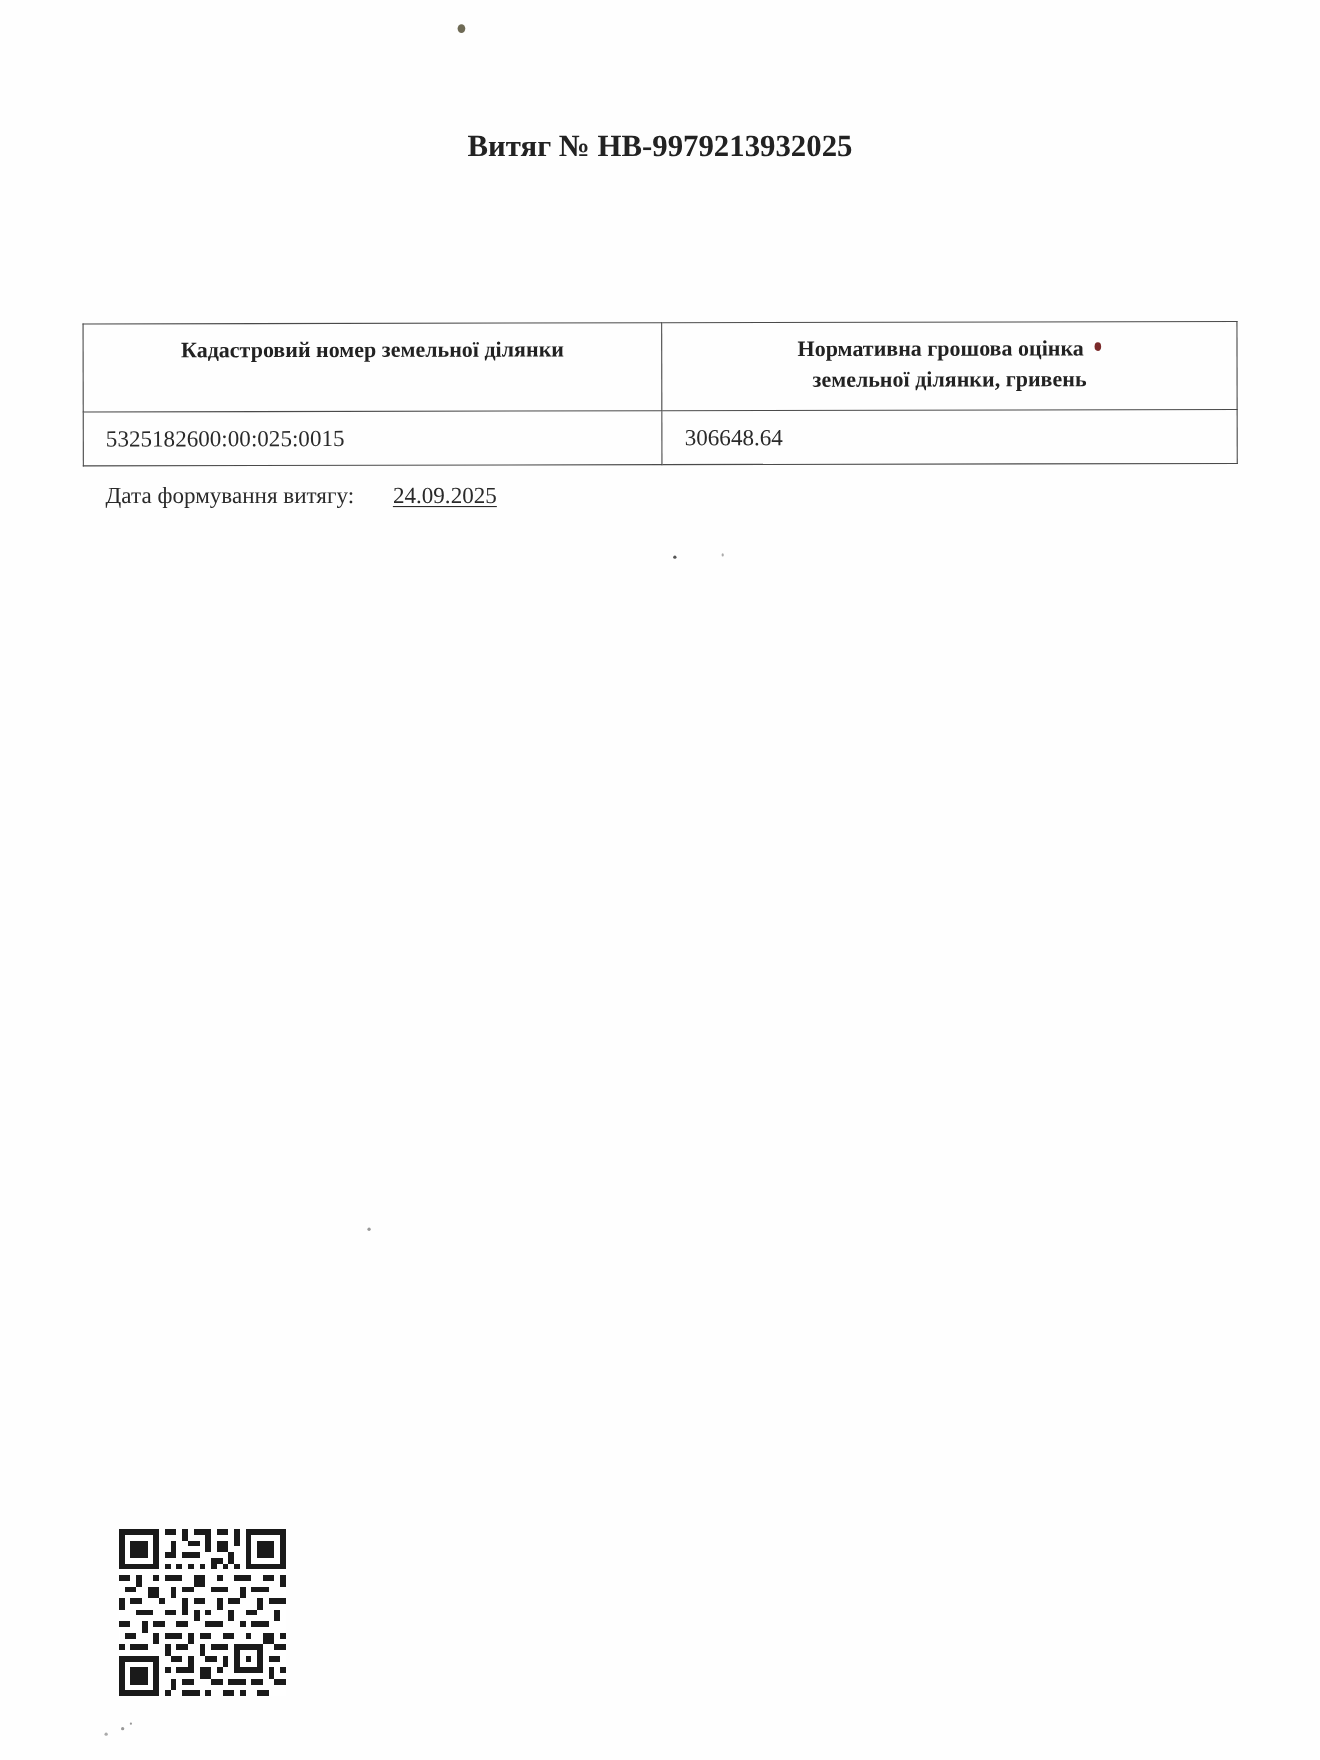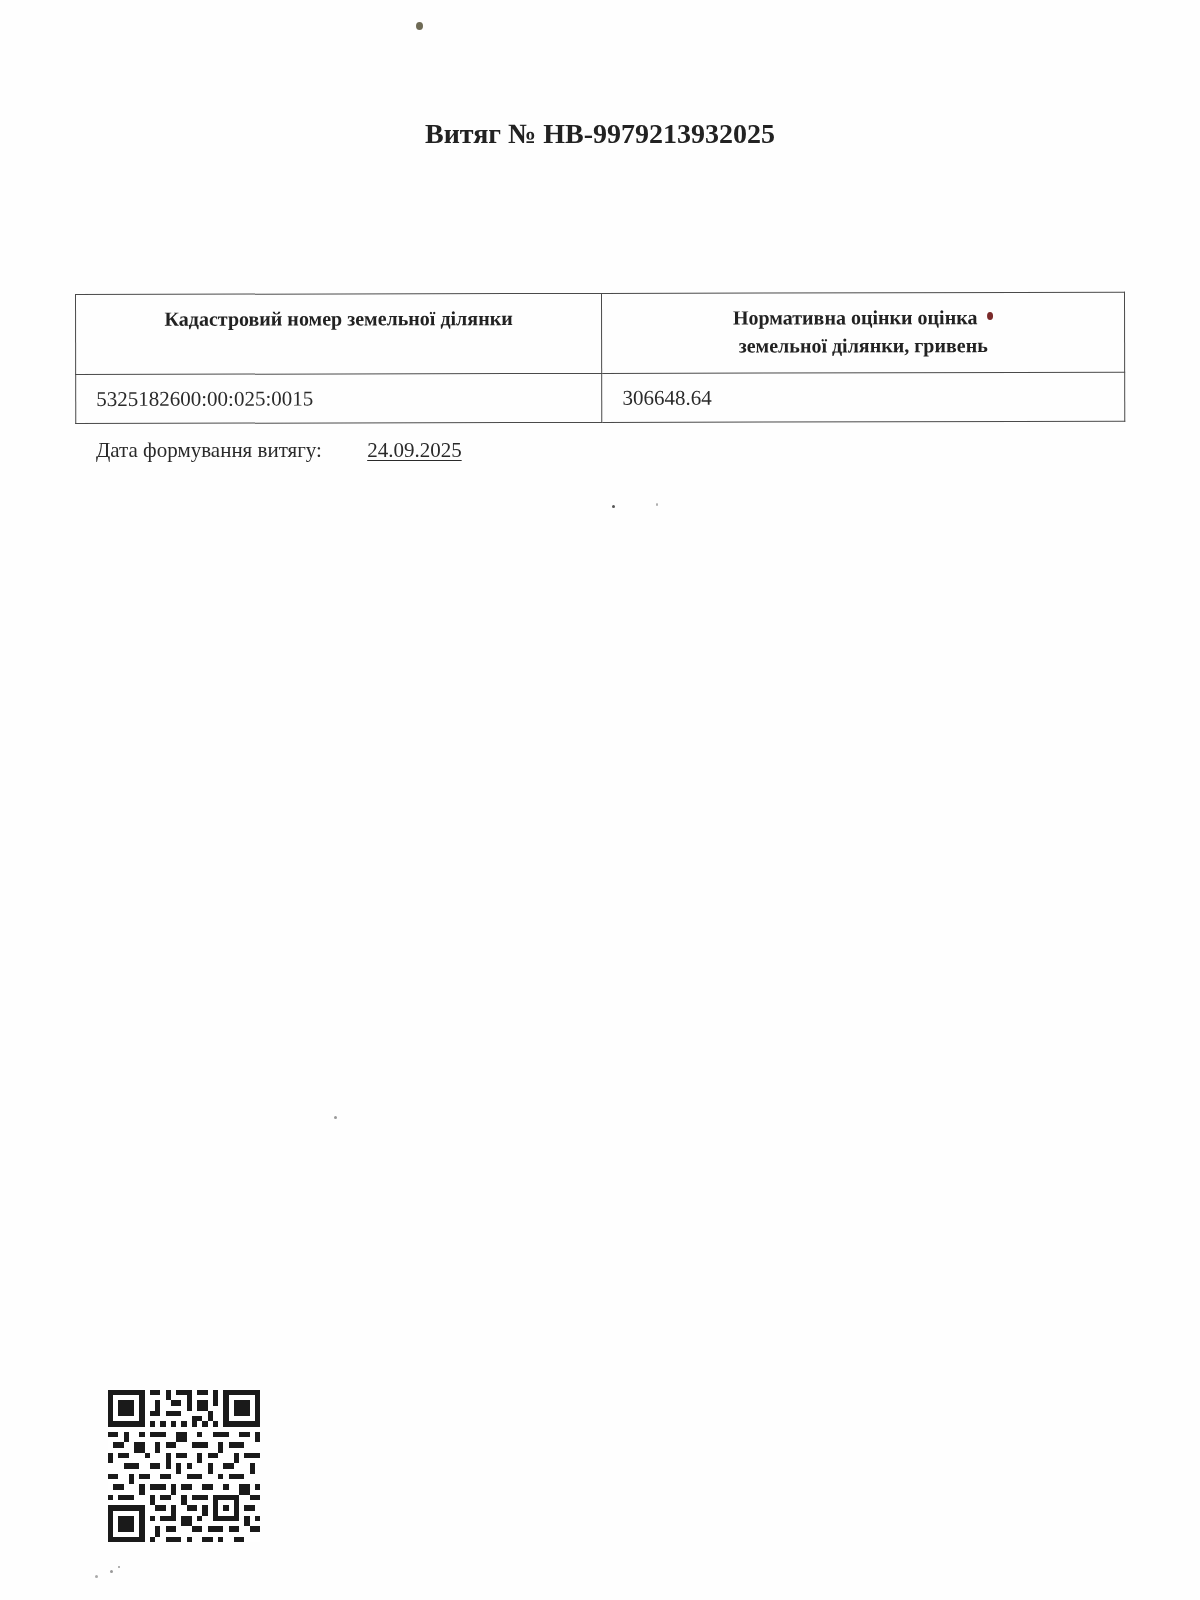--- a/index.html
+++ b/index.html
@@ -93,21 +93,21 @@
       position: absolute;
       left: 96px;
       top: 438px;
       font-size: 21px;
       color: #2a2a2a;
       white-space: nowrap;
     }
     .date-row .date-label { display: inline-block; text-align: center; }
     .date-row .date-value {
       display: inline-block;
-      margin-left: 40px;
+      margin-left: 30px;
       text-decoration: underline;
       text-underline-offset: 3px;
       text-decoration-thickness: 1px;
     }
 
     .qr {
       position: absolute;
       left: 108px;
       top: 1390px;
       width: 152px;
@@ -133,21 +133,21 @@
   </div>
 
   <table class="nv-table">
     <tbody>
         <tr>
       <th class="col1">
         <span class="hdr-text">Кадастровий номер земельної ділянки</span>
       </th>
       <th class="col2">
         <span class="hdr-text">
-          <span>Нормативна оцінки оцінка</span><span class="dot-mark"></span><br>
+          <span>Нормативна грошова оцінка</span><span class="dot-mark"></span><br>
           <span>земельної ділянки, гривень</span>
         </span>
       </th>
     </tr>
     <tr>
       <td class="col1">5325182600:00:025:0015</td>
       <td class="col2">306648.64</td>
     </tr>
   </tbody>
     </table>

